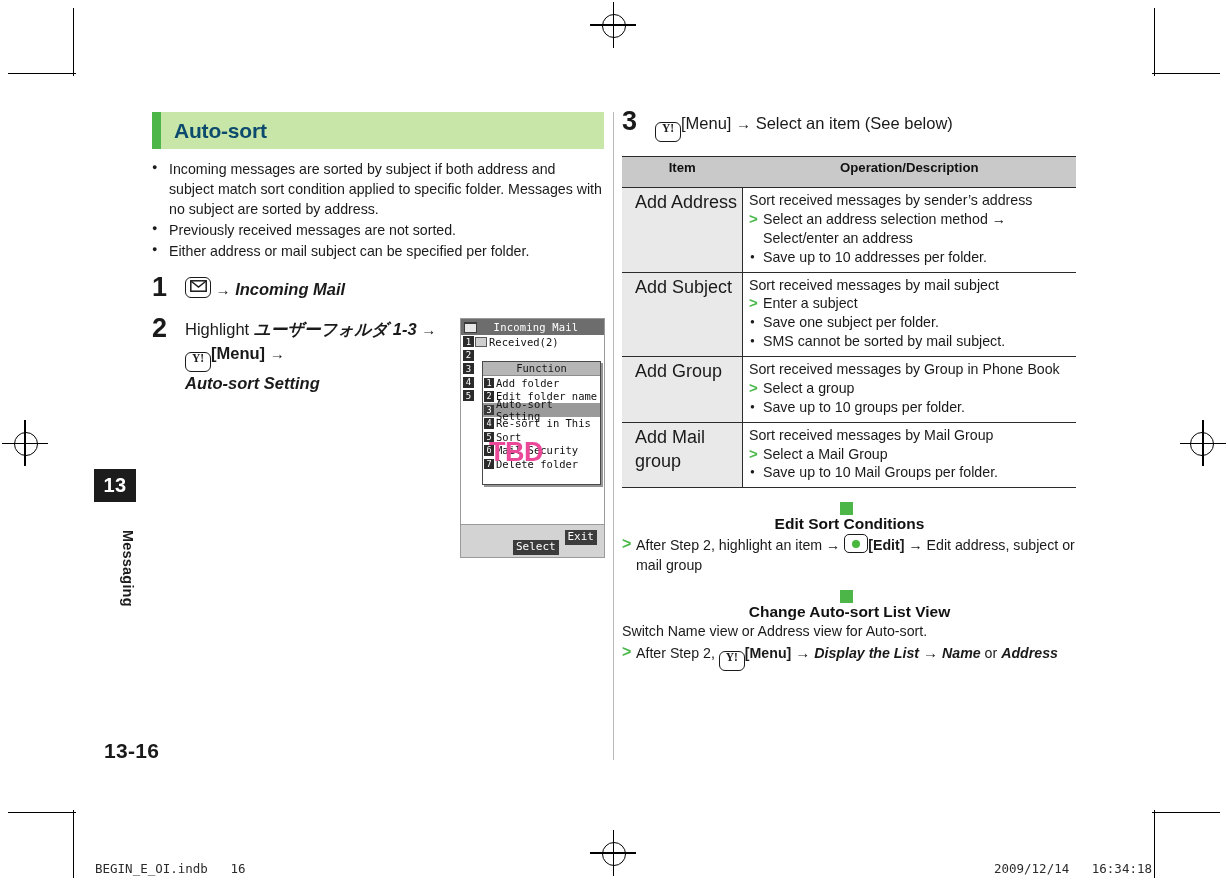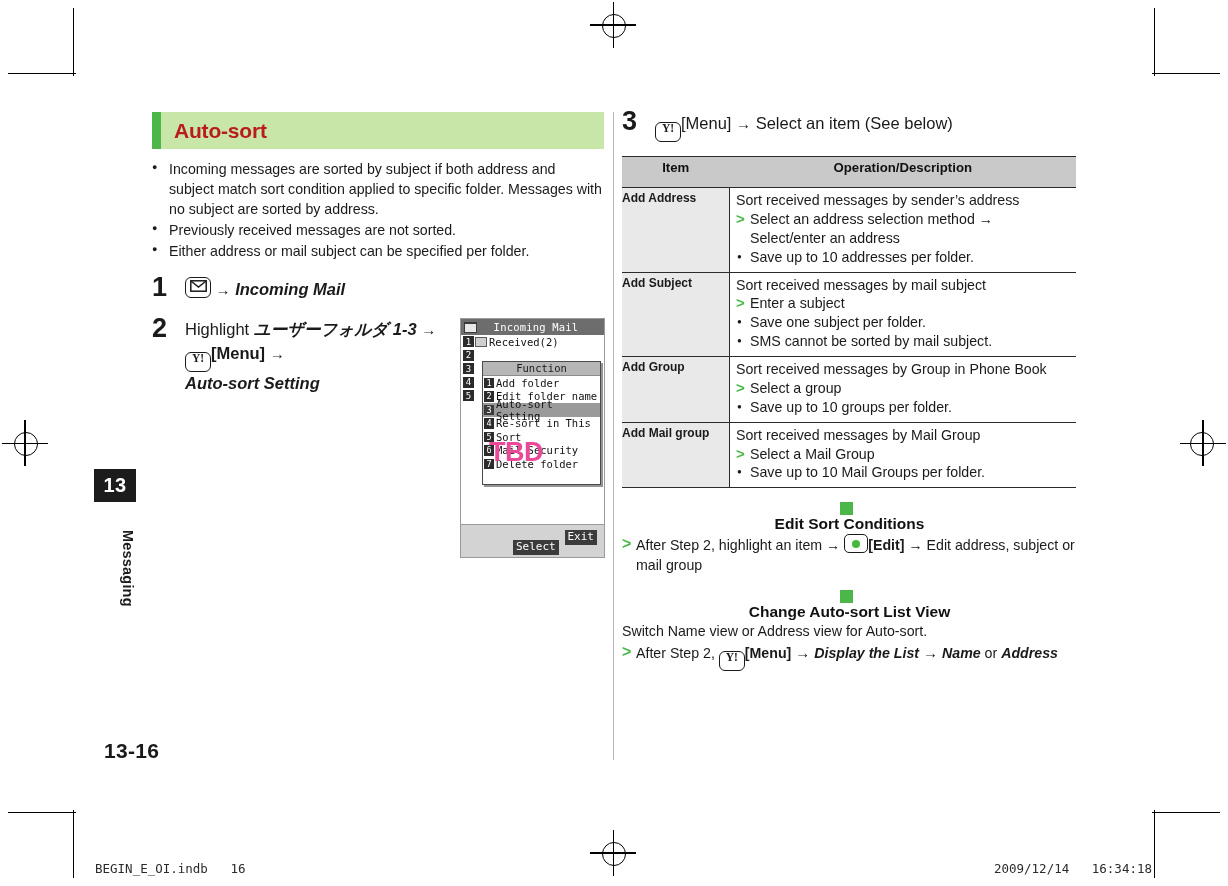--- a/index.html
+++ b/index.html
@@ -57,21 +57,21 @@
     position:relative;
     background:#c8e6a8;
     height:37px;
     display:flex; align-items:center;
     margin-bottom:10px;
   }
   .section-head .bar {
     width:9px; height:37px; background:#4cb648; flex:0 0 auto;
   }
   .section-head .title {
-    font-size:21px; font-weight:bold; color:#b91c1c;
+    font-size:21px; font-weight:bold; color:#0c4a6e;
     padding-left:13px; letter-spacing:-0.2px;
   }
 
   ul.bullets { list-style:none; margin:0; padding:0; }
   ul.bullets li {
     position:relative;
     padding-left:17px;
     font-size:14.2px;
     line-height:1.41;
     margin-bottom:1px;
@@ -227,22 +227,22 @@
     border-bottom:1.2px solid #2b2b2b;
   }
   table.spec th.c-item { width:104px; }
   table.spec td {
     vertical-align:top;
     padding:3px 6px 5px;
     border-bottom:1.2px solid #2b2b2b;
     line-height:1.33;
   }
   table.spec td.c-item {
-    width:104px; background:#e9e9e9; font-weight:bold;
-    font-size:12px; padding-left:0; padding-right:3px;
+    width:104px; background:#e9e9e9; font-weight:normal;
+    font-size:18px; padding-left:13px; padding-right:3px;
     border-right:1px solid #2b2b2b;
   }
   .desc-line { display:block; }
   .gt-line {
     position:relative; padding-left:14px; display:block;
   }
   .gt-line::before {
     content:"\003E"; position:absolute; left:0; top:-1px;
     color:#49b849; font-weight:bold; font-size:15px;
   }

